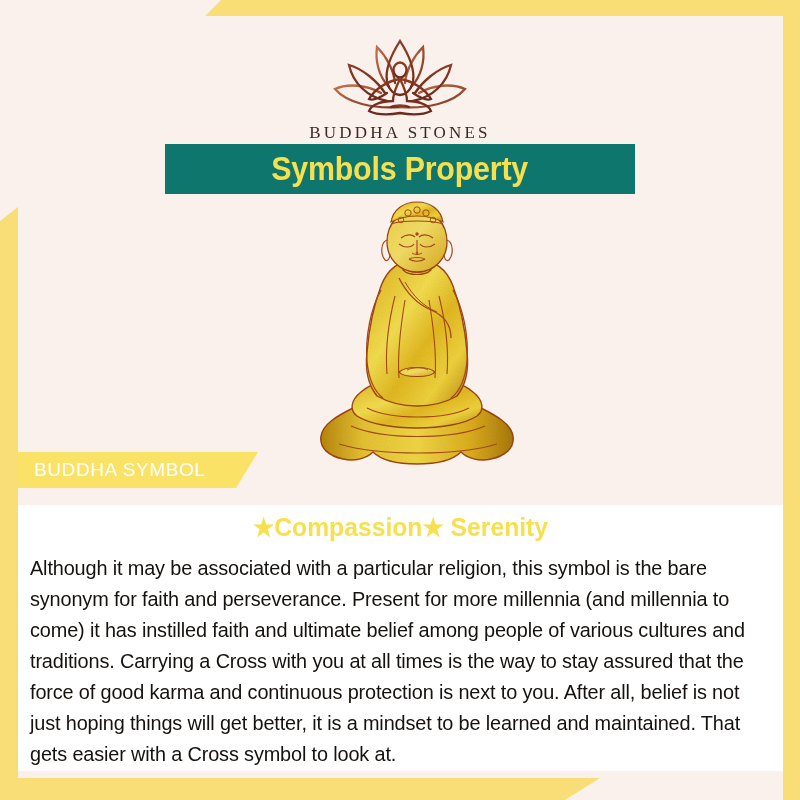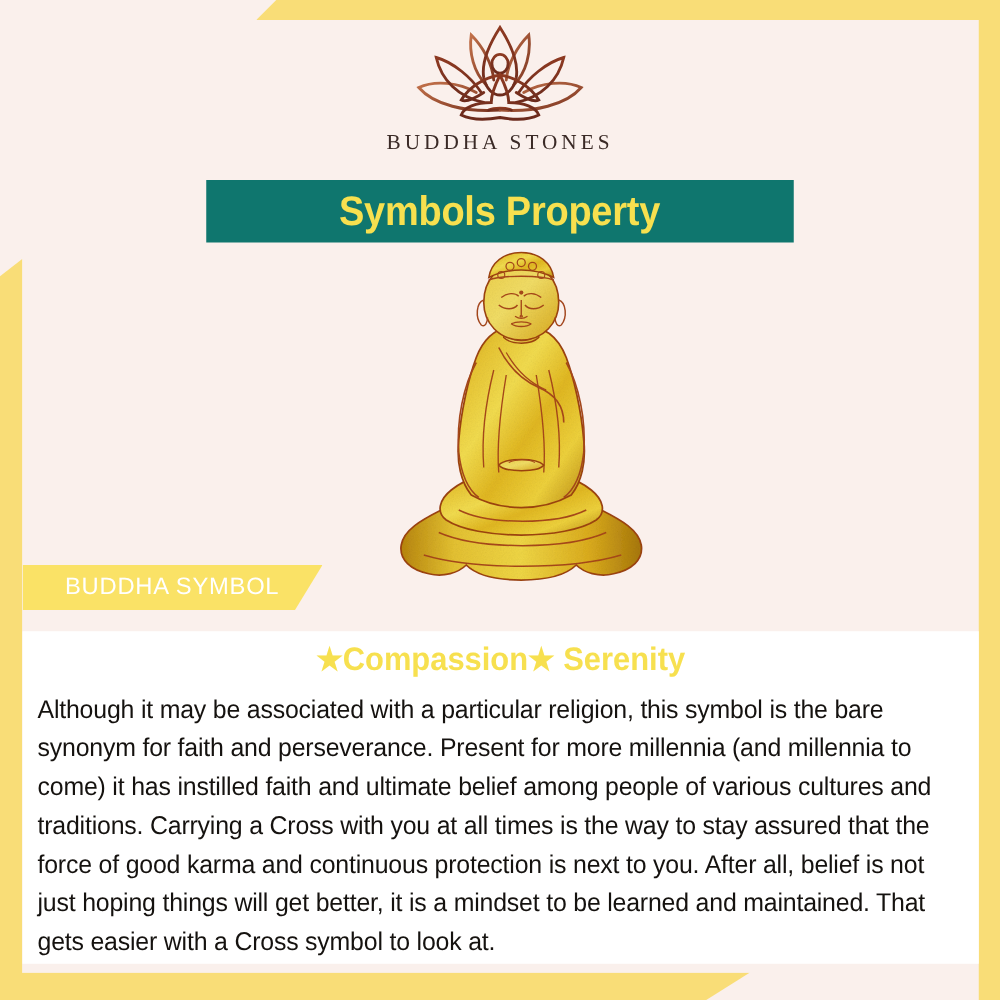--- a/index.html
+++ b/index.html
@@ -73,21 +73,21 @@
     top: 505px;
     width: 765px;
     height: 266px;
     background: #ffffff;
   }
 
   
   #logo-block {
     position: absolute;
     left: 0;
-    top: 16px;
+    top: 35px;
     width: 800px;
     text-align: center;
   }
   #logo-mark {
     display: block;
     margin: 0 auto;
   }
   #brand-name {
     margin-top: 2px;
     font-family: "Liberation Serif", serif;
@@ -135,21 +135,21 @@
     left: 18px;
     top: 452px;
     width: 240px;
     height: 36px;
     background: #fae266;
     clip-path: polygon(0 0, 100% 0, calc(100% - 22px) 100%, 0 100%);
     display: flex;
     align-items: center;
   }
   #symbol-ribbon-label {
-    padding-left: 34px;
+    padding-left: 16px;
     color: #ffffff;
     font-size: 19px;
     letter-spacing: 0.6px;
     font-weight: 400;
     white-space: nowrap;
   }
 
   
   #headline {
     position: absolute;

